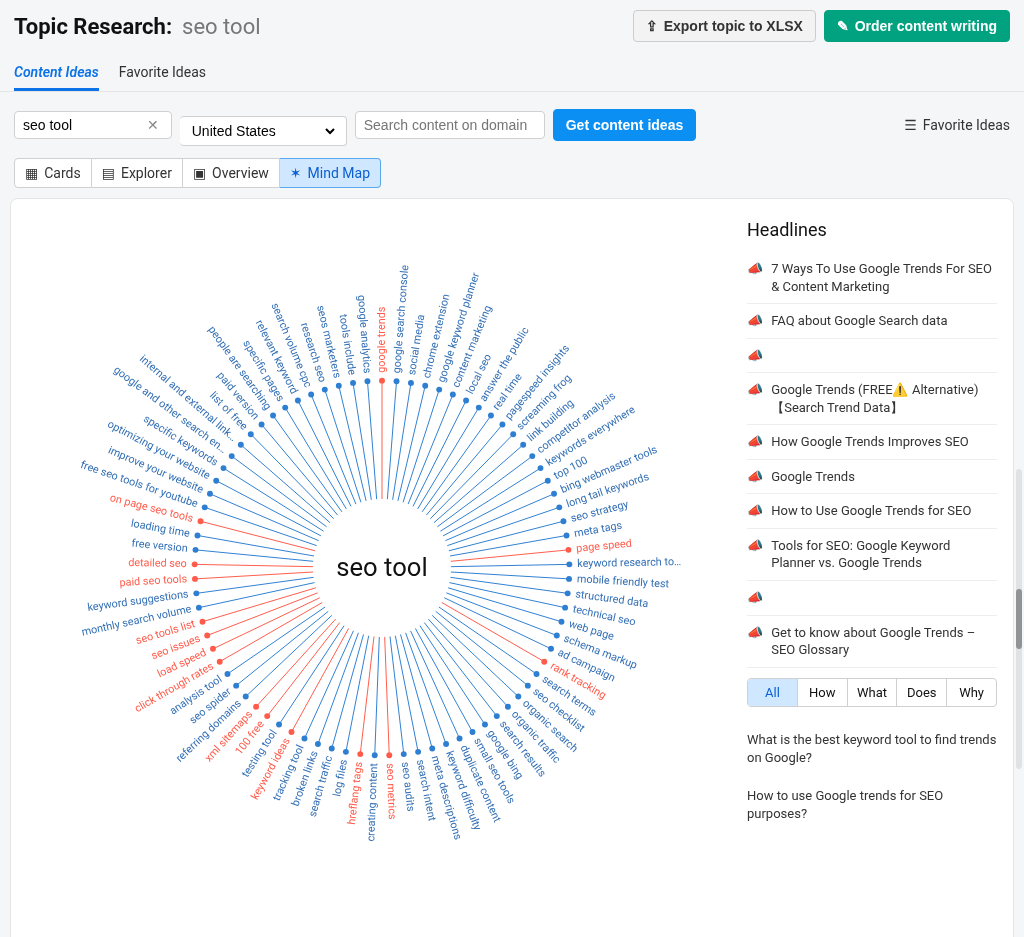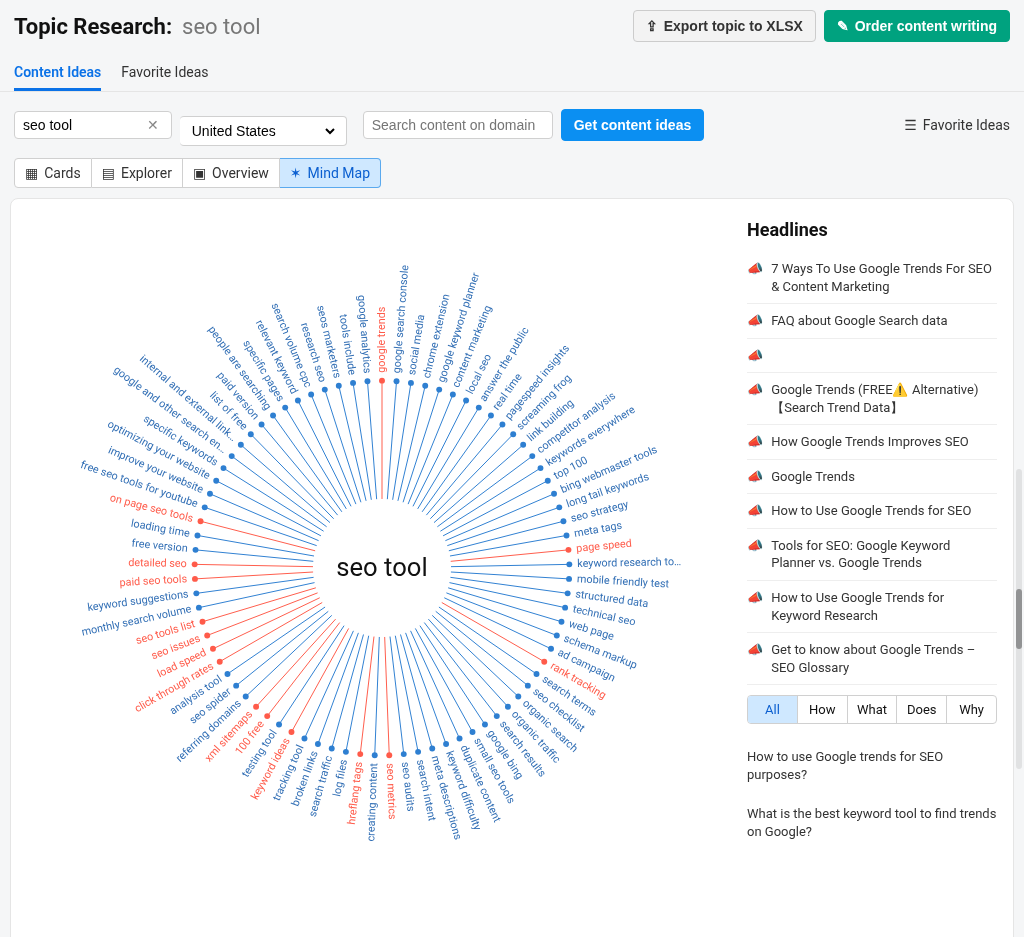--- a/index.html
+++ b/index.html
@@ -6,43 +6,43 @@
   body { font-family: -apple-system, BlinkMacSystemFont, "Segoe UI", Roboto, Arial, sans-serif; background: #f5f6f7; color: #111; width:1024px; }
   .header { padding: 10px 14px 0 14px; border-bottom: 1px solid #e5e5e5; }
   .title-row { display:flex; align-items:center; justify-content:space-between; }
   .title-left { display:flex; align-items:baseline; gap:10px; }
   .title-main { font-size: 22px; font-weight: 700; color:#111; }
   .title-query { font-size: 22px; font-weight: 400; color:#777; }
   .btn { display:inline-flex; align-items:center; gap:6px; font-size: 14px; font-weight:600; border:1px solid #ccc; background:#f3f3f3; color:#333; border-radius:4px; padding:7px 12px; cursor:pointer; }
   .btn-green { background:#00a27f; color:#fff; border-color:#00a27f; }
   .tabs { display:flex; gap:20px; margin-top:14px; }
   .tab { font-size:14px; color:#333; padding:8px 0; border-bottom:3px solid transparent; cursor:pointer; }
-  .tab.active { color:#0b72e7; border-bottom-color:#0b72e7; font-weight:600; }
+  .tab.active { color:#0b72e7; border-bottom-color:#0b72e7; font-weight:600;font-style:italic; }
 
   .controls { padding:12px 14px; display:flex; align-items:center; gap:8px; background:#f5f6f7; }
   .control-input { display:flex; align-items:center; background:#fff; border:1px solid #d0d0d0; border-radius:4px; padding:5px 8px; font-size:14px; }
   .control-input input { border:none; outline:none; font-size:14px; width:120px; }
   .control-input select { border:none; outline:none; font-size:14px; background:transparent; width:150px; }
-  .domain-input { flex: 0 0 190px; margin-left: 8px; }
+  .domain-input { flex: 0 0 190px; }
   .domain-input input { width:100%; color:#888; }
   .btn-blue { background:#0b8ff2; color:#fff; border-color:#0b8ff2; }
   .fav-link { margin-left:auto; display:flex; align-items:center; gap:6px; color:#333; font-size:14px; cursor:pointer; }
 
   .view-toggle { display:flex; margin:0 14px 10px 14px;}
   .toggle-btn { display:inline-flex; align-items:center; gap:6px; border:1px solid #d0d0d0; background:#fff; color:#333; padding:6px 10px; font-size:14px; cursor:pointer; }
   .toggle-btn:first-child { border-radius:4px 0 0 4px; }
   .toggle-btn:last-child { border-radius:0 4px 4px 0; }
   .toggle-btn.active { background:#cfe8ff; border-color:#5aa9ee; color:#0b5fd0; }
   .toggle-btn + .toggle-btn { border-left:none; }
 
   .panel { margin:0 10px 10px 10px; background:#fff; border:1px solid #e5e5e5; border-radius:8px; padding:12px 16px 20px 16px; display:flex; gap:10px; min-height:740px; }
   .mindmap-wrap { flex:1; position:relative; overflow:hidden; }
   .mindmap-wrap svg { width:100%; height:100%; }
   .sidebar { width:250px; }
-  .sidebar h3 { font-size:18px; font-weight:700; margin:8px 0 12px 0; }
+  .sidebar h3 { font-size:18px; font-weight:400; margin:8px 0 12px 0; }
   .headlines { list-style:none; }
   .headlines li { display:flex; gap:8px; padding:8px 0; border-bottom:1px solid #eee; font-size:13px; line-height:1.35; color:#333; cursor:pointer; }
   .headlines li .bull { flex:0 0 14px; color:#00b8d9; font-size:13px; }
   .headlines li.faded .bull { color:#c3c7cc; }
   .qtabs { display:flex; margin:10px 0 14px 0; border:1px solid #d0d0d0; border-radius:4px; overflow:hidden; }
   .qtabs span { flex:1; text-align:center; padding:6px 4px; font-size:13px; cursor:pointer; border-right:1px solid #d0d0d0; }
   .qtabs span:last-child { border-right:none; }
   .qtabs span.active { background:#cfe8ff; color:#0b5fd0; }
   .question { font-size:13px; color:#333; padding:10px 0; line-height:1.4; }
   .close { color:#888; cursor:pointer; padding:0 4px; }
@@ -404,37 +404,36 @@
         <li class="faded">
           <span class="bull">📣</span>
           <span>How to Use Google Trends for SEO</span>
         </li>
         <li class="faded">
           <span class="bull">📣</span>
           <span>Tools for SEO: Google Keyword Planner vs. Google Trends</span>
         </li>
         <li class="faded">
           <span class="bull">📣</span>
-          <span>How to Use Google Trends for Keyword Research</span>
         </li>
         <li class="faded">
           <span class="bull">📣</span>
           <span>Get to know about Google Trends – SEO Glossary</span>
         </li>
       </ul>
 
     <div class="qtabs" id="qtabs">
         <span class="active">All</span>
         <span>How</span>
         <span>What</span>
         <span>Does</span>
         <span>Why</span>
       </div>
     <div id="questions-list">
+        <div class="question">What is the best keyword tool to find trends on Google?</div>
         <div class="question">How to use Google trends for SEO purposes?</div>
-        <div class="question">What is the best keyword tool to find trends on Google?</div>
       </div>
   </div>
 </div>
 
 <div class="rscroll">
     <div class="thumb"></div>
   </div>
 
 </body></html>

